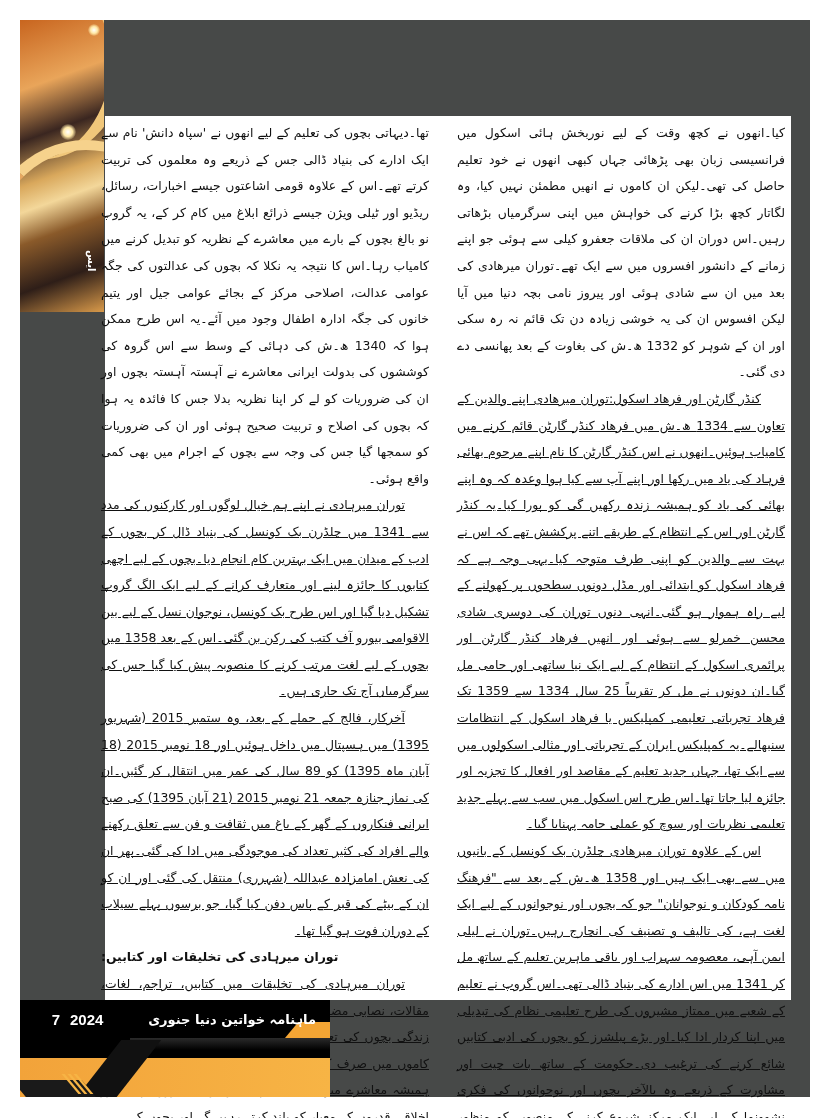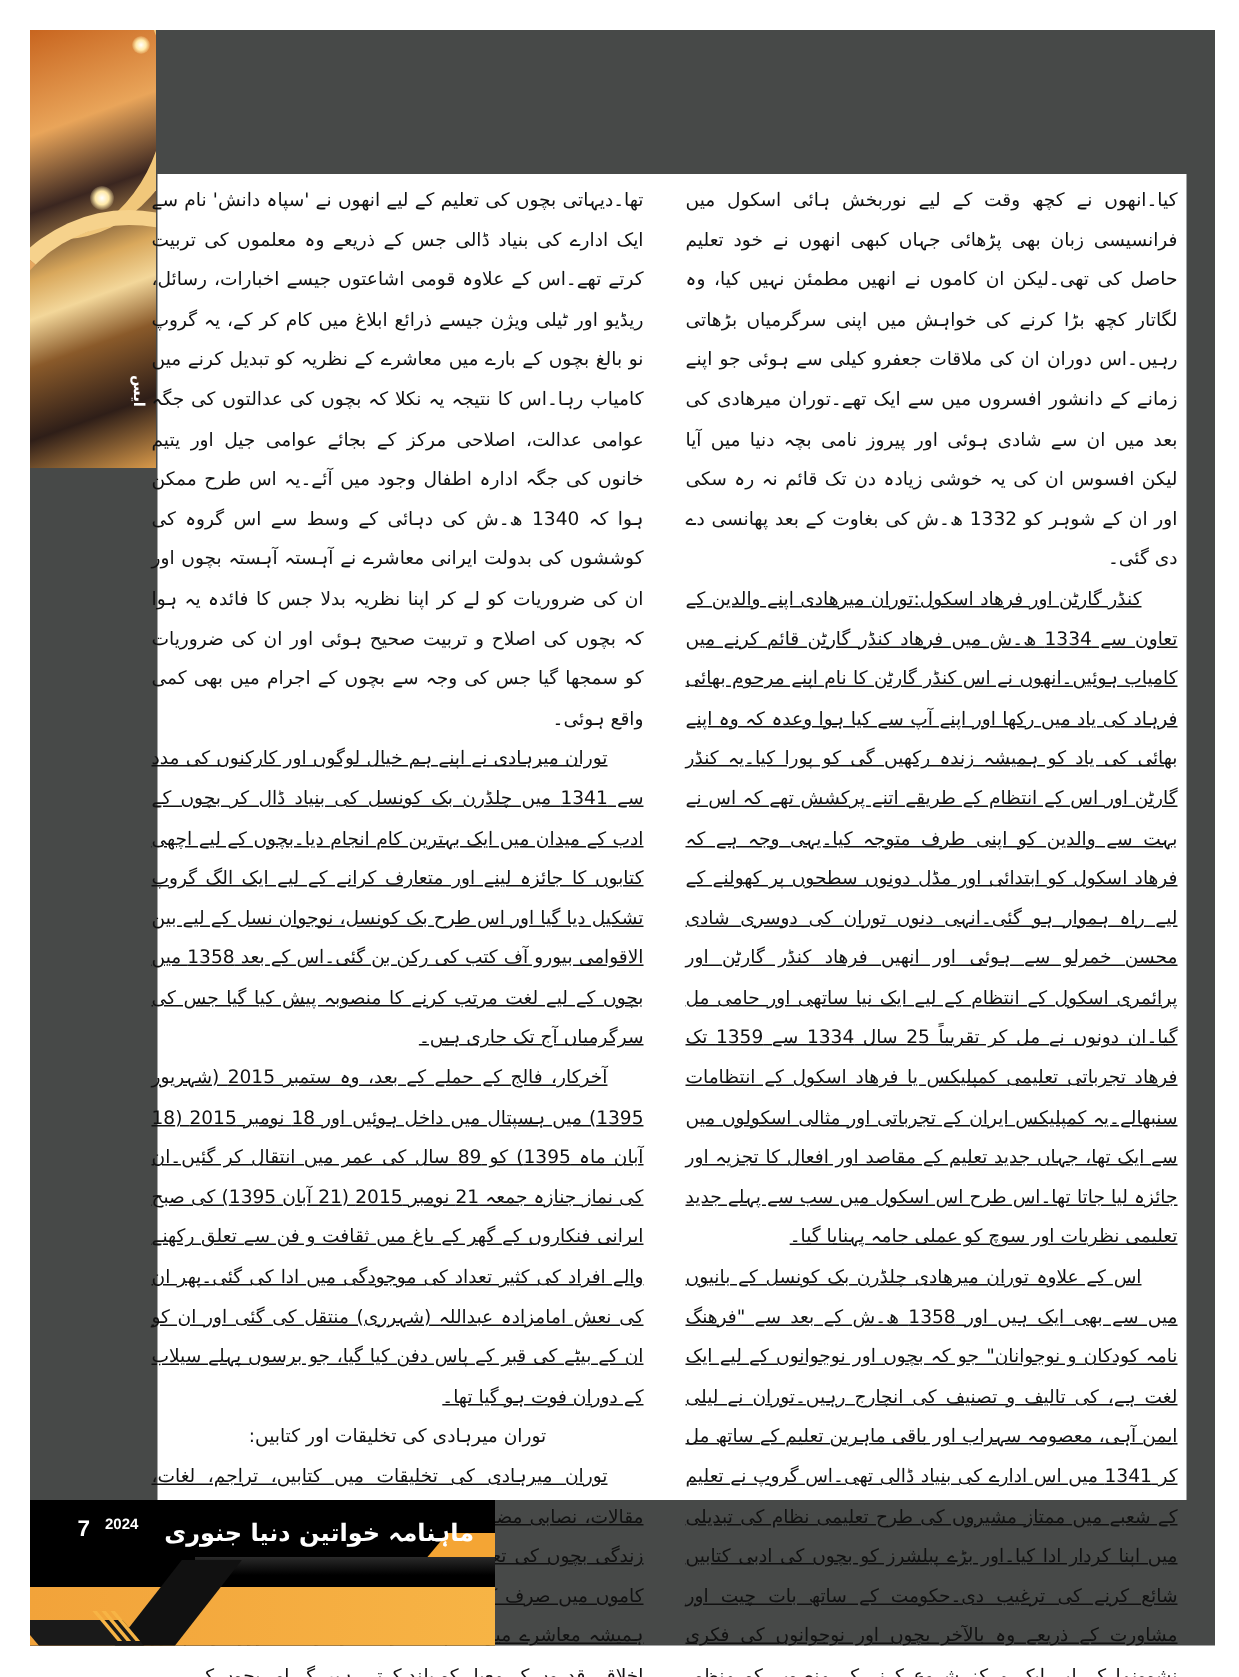--- a/index.html
+++ b/index.html
@@ -16,25 +16,25 @@
                   background:radial-gradient(circle,#fff 0%,#ffe9a8 40%,rgba(255,220,140,0) 75%); }
   .sidebar-text { position:absolute; left:86px; top:250px; color:#fff; font-size:10px; font-weight:bold;
                   writing-mode:vertical-rl; }
   .content { position:absolute; left:105px; top:116px; width:686px; height:884px; background:#ffffff;
              direction:rtl; }
   .col { position:absolute; top:4px; width:328px; font-family:"DejaVu Sans", sans-serif; font-size:12.4px;
          line-height:26.6px; color:#111; text-align:justify; direction:rtl; }
   .col.right { right:6px; }
   .col.left { right:362px; }
   .col p { margin:0; }
-  .col .heading { font-weight:normal; text-align:center; }
+  .col .heading { font-weight:bold; text-align:left; }
   .col .indent { text-indent:24px;text-decoration:underline; }
   .footer { position:absolute; left:20px; top:1000px; width:310px; height:97px; background:#000; overflow:hidden; }
-  .footer .title { position:absolute; right:14px; top:12px; color:#fff; font-size:16px; font-weight:bold; direction:rtl; }
-  .footer .year { position:absolute; left:50px; top:11px; color:#fff; font-size:10px; font-weight:bold; font-family:"Liberation Sans", sans-serif; }
+  .footer .title { position:absolute; right:14px; top:12px; color:#fff; font-size:13px; font-weight:bold; direction:rtl; }
+  .footer .year { position:absolute; left:50px; top:11px; color:#fff; font-size:15px; font-weight:bold; font-family:"Liberation Sans", sans-serif; }
   .footer .pagenum { position:absolute; left:0px; top:11px; width:40px; text-align:right; color:#fff; font-size:15px; font-weight:bold; font-family:"Liberation Sans", sans-serif; }
   .footer .band1 { position:absolute; left:0; top:58px; width:310px; height:40px;
                    background:linear-gradient(90deg,#f2a33a,#f7b445); }
   .footer .dark2 { position:absolute; left:110px; top:38px; width:230px; height:12px;
                    background:linear-gradient(180deg,#2a2a2a,#000); }
   .footer .dark3 { position:absolute; left:70px; top:40px; width:40px; height:80px; background:#111; transform:skewX(-38deg); }
   .footer .stripe { position:absolute; top:74px; width:3px; height:20px; background:#f7b445; transform:skewX(40deg); }
   .footer .notch { position:absolute; left:270px; top:22px; width:60px; height:20px; background:#f4a534; transform:skewX(-40deg); }
   .footer .bottom-dark { position:absolute; left:0; top:80px; width:70px; height:20px; background:#1a1a1a; transform:skewX(40deg); }
 </style>

